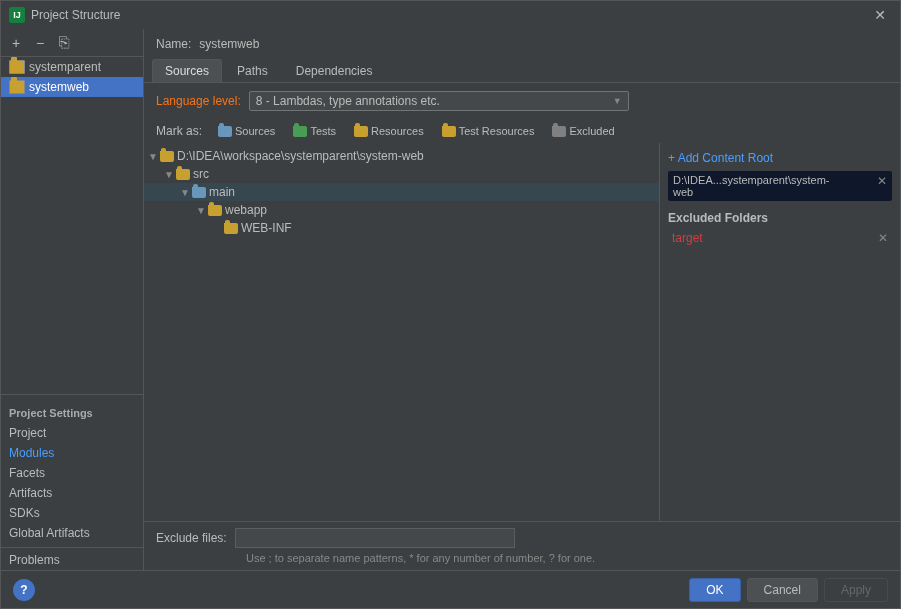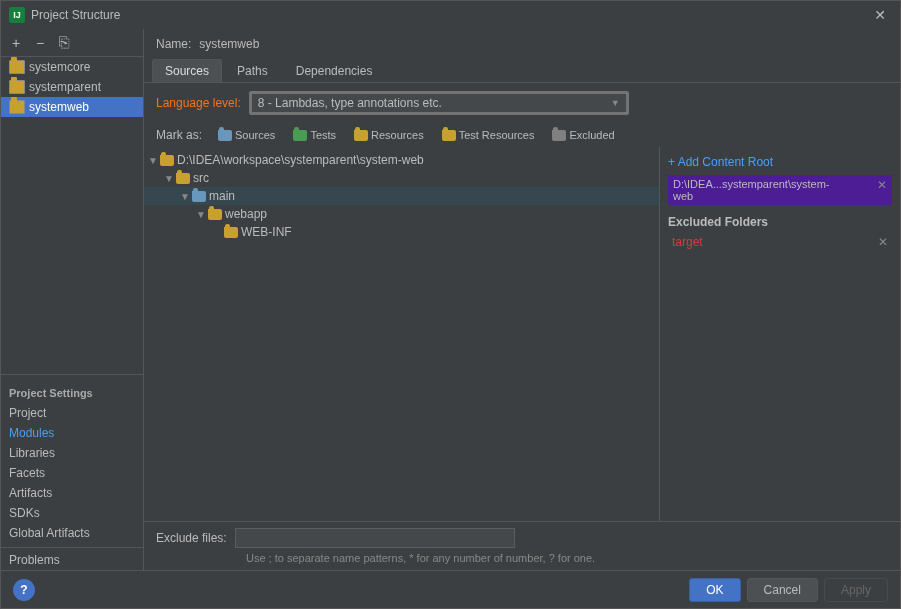--- a/index.html
+++ b/index.html
@@ -39,21 +39,21 @@
     .name-row { display: flex; align-items: center; padding: 8px 12px; gap: 8px; }
     .name-label { color: #bbb; font-size: 12px; }
     .name-value { color: #bbb; font-size: 12px; flex: 1; }
 
     .tabs-bar { display: flex; padding: 0 8px; border-bottom: 1px solid #555; }
     .tab { padding: 4px 12px; cursor: pointer; color: #bbb; font-size: 12px; border: 1px solid transparent; border-bottom: none; margin-right: 2px; border-radius: 3px 3px 0 0; }
     .tab.active { background: #4c5052; border-color: #555; color: #ddd; }
 
     .lang-row { display: flex; align-items: center; padding: 8px 12px; gap: 8px; }
     .lang-label { color: #f97316; font-size: 12px; }
-    .lang-select { background: #45484a; border: 3px solid #737373; color: #bbb; padding: 2px 6px; font-size: 12px; flex: 1; max-width: 380px; cursor: pointer; display: flex; align-items: center; justify-content: space-between; border-radius: 2px; }
+    .lang-select { background: #45484a; border: 1px solid #737373; color: #bbb; padding: 2px 6px; font-size: 12px; flex: 1; max-width: 380px; cursor: pointer; display: flex; align-items: center; justify-content: space-between; border-radius: 2px; }
 
     .mark-row { display: flex; align-items: center; padding: 4px 12px; gap: 6px; flex-wrap: wrap; }
     .mark-label { color: #bbb; font-size: 12px; margin-right: 4px; }
     .mark-btn { display: flex; align-items: center; gap: 3px; padding: 2px 6px; cursor: pointer; color: #bbb; font-size: 11px; border-radius: 2px; }
     .folder-icon { width: 14px; height: 11px; border-radius: 0 2px 2px 2px; position: relative; flex-shrink: 0; }
     .folder-icon::before { content: ''; position: absolute; top: -3px; left: 1px; width: 5px; height: 3px; border-radius: 2px 2px 0 0; }
     .folder-blue { background: #6897bb; } .folder-blue::before { background: #6897bb; }
     .folder-green { background: #499c54; } .folder-green::before { background: #499c54; }
     .folder-orange { background: #c8a030; } .folder-orange::before { background: #c8a030; }
     .folder-excluded { background: #808080; } .folder-excluded::before { background: #808080; }
@@ -66,21 +66,21 @@
     .tree-item.selected { background: #37474f; }
     .tree-arrow { display: inline-block; width: 12px; font-size: 10px; color: #888; cursor: pointer; }
     .tree-folder { width: 14px; height: 11px; border-radius: 0 2px 2px 2px; position: relative; display: inline-block; flex-shrink: 0; margin-right: 3px; }
     .tree-folder::before { content: ''; position: absolute; top: -3px; left: 1px; width: 5px; height: 3px; border-radius: 2px 2px 0 0; }
     .tf-yellow { background: #c8a030; } .tf-yellow::before { background: #c8a030; }
     .tf-blue { background: #6897bb; } .tf-blue::before { background: #6897bb; }
 
     
     .info-panel { width: 240px; background: #3c3f41; padding: 8px; display: flex; flex-direction: column; gap: 4px; overflow: auto; flex-shrink: 0; }
     .add-root-btn { color: #4a9eff; cursor: pointer; font-size: 12px; display: flex; align-items: center; gap: 4px; }
-    .content-root-path { font-size: 11px; color: #bbb; word-break: break-all; display: flex; align-items: flex-start; justify-content: center; background: #4c1d95; padding: 3px 5px; border-radius: 2px; margin-top: 2px; gap: 40px; }
+    .content-root-path { font-size: 11px; color: #bbb; word-break: break-all; display: flex; align-items: flex-start; justify-content: center; background: #0f172a; padding: 3px 5px; border-radius: 2px; margin-top: 2px; gap: 40px; }
     .remove-btn { cursor: pointer; color: #888; font-size: 12px; margin-left: 4px; flex-shrink: 0; }
     .excluded-header { color: #bbb; font-size: 12px; font-weight: bold; margin-top: 6px; }
     .excluded-item { display: flex; align-items: center; justify-content: space-between; color: #cc4040; font-size: 12px; background: #3c3f41; padding: 2px 4px; }
 
     
     .bottom-section { padding: 6px 12px; border-top: 1px solid #555; }
     .exclude-row { display: flex; align-items: center; gap: 8px; margin-bottom: 4px; }
     .exclude-label { color: #bbb; font-size: 12px; white-space: nowrap; }
     .exclude-input { background: #45484a; border: 1px solid #5a5d5f; color: #bbb; padding: 2px 6px; font-size: 12px; flex: 1; max-width: 280px; }
     .exclude-hint { color: #888; font-size: 11px; margin-left: 90px; }
@@ -112,44 +112,37 @@
     <div class="left-panel">
       <div class="left-toolbar">
         <div class="toolbar-btn">+</div>
         <div class="toolbar-btn">−</div>
         <div class="toolbar-btn">⎘</div>
       </div>
 
       <div class="module-list">
         <div class="module-item">
           <div class="module-icon"></div>
-          <span>systemcore</span>
-        </div>
-        <div class="module-item">
-          <div class="module-icon"></div>
           <span>systemparent</span>
         </div>
         <div class="module-item selected">
           <div class="module-icon"></div>
           <span>systemweb</span>
         </div>
       </div>
 
       <div style="flex:1"></div>
 
       <div style="border-top:1px solid #555; padding-top:4px;">
         <div class="nav-section">Project Settings</div>
         <div class="nav-item">
           <span>Project</span>
         </div>
         <div class="nav-item active">
           <span>Modules</span>
-        </div>
-        <div class="nav-item">
-          <span>Libraries</span>
         </div>
         <div class="nav-item">
           <span>Facets</span>
         </div>
         <div class="nav-item">
           <span>Artifacts</span>
         </div>
 
         <div class="nav-item">
           <span>SDKs</span>

